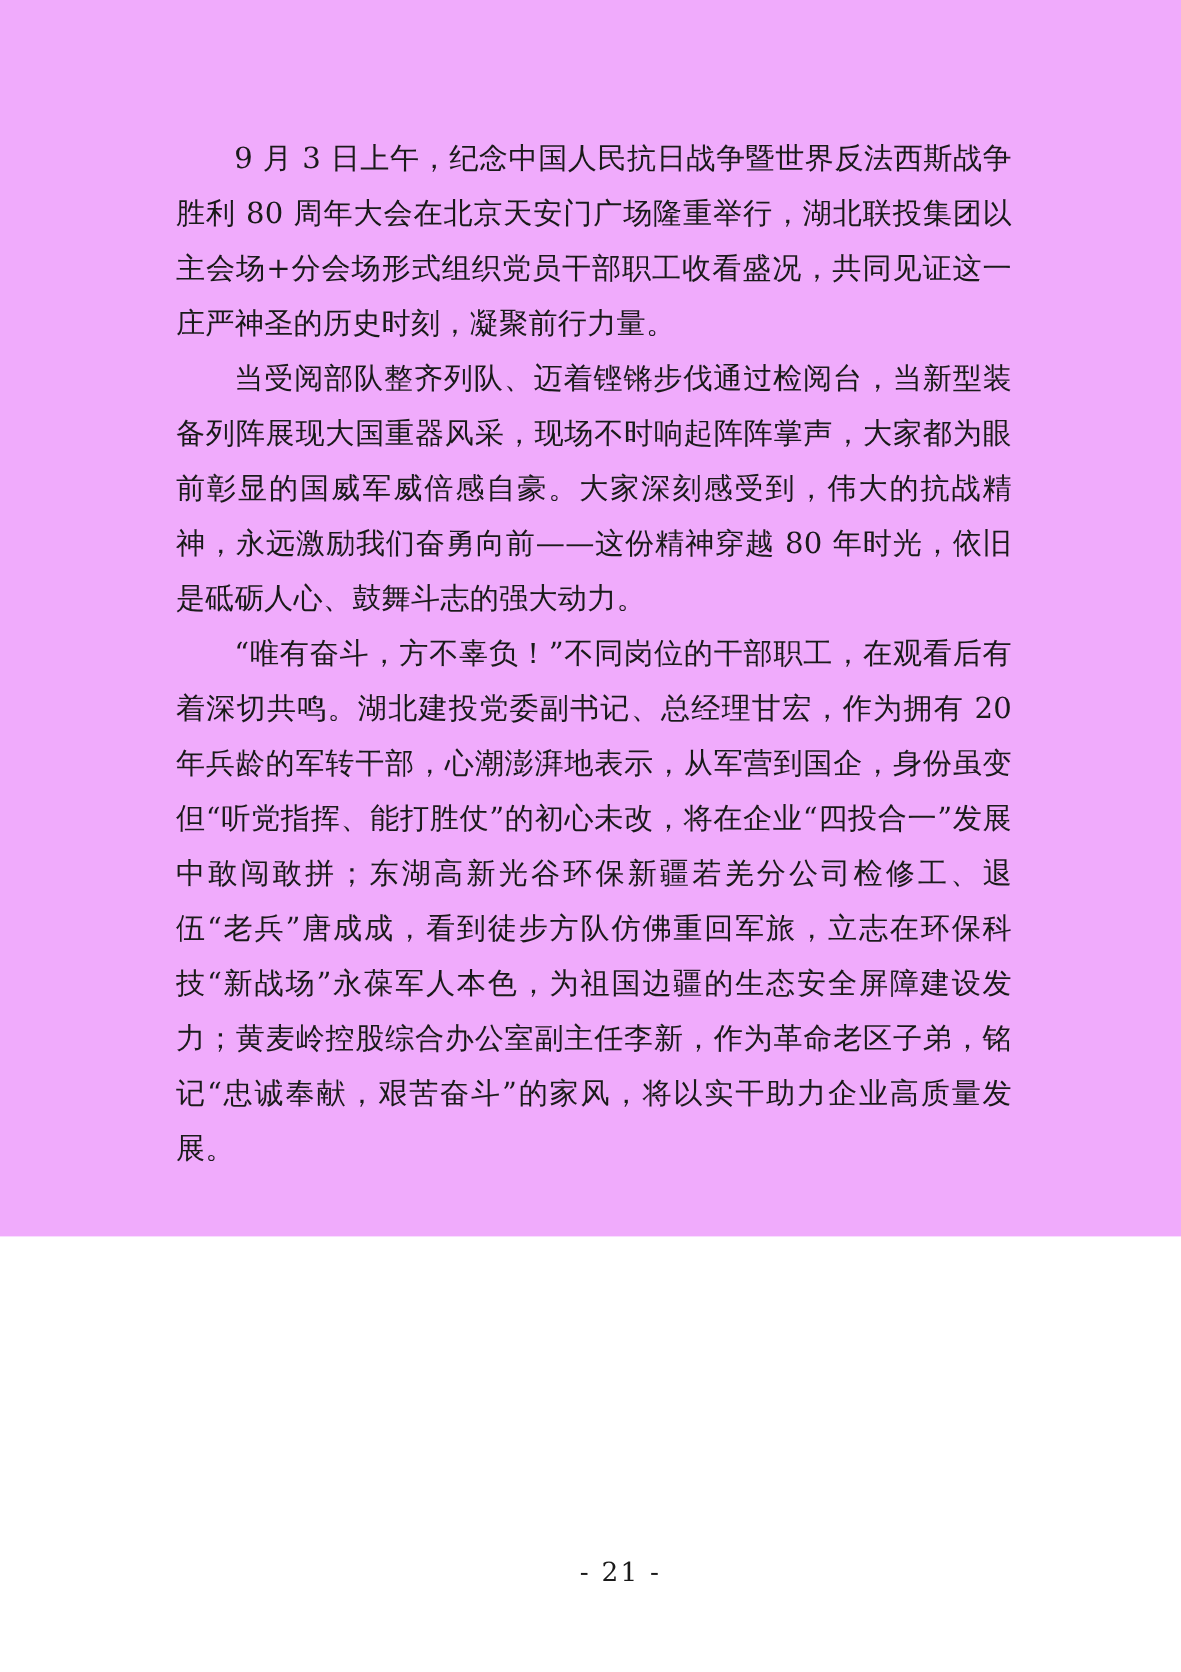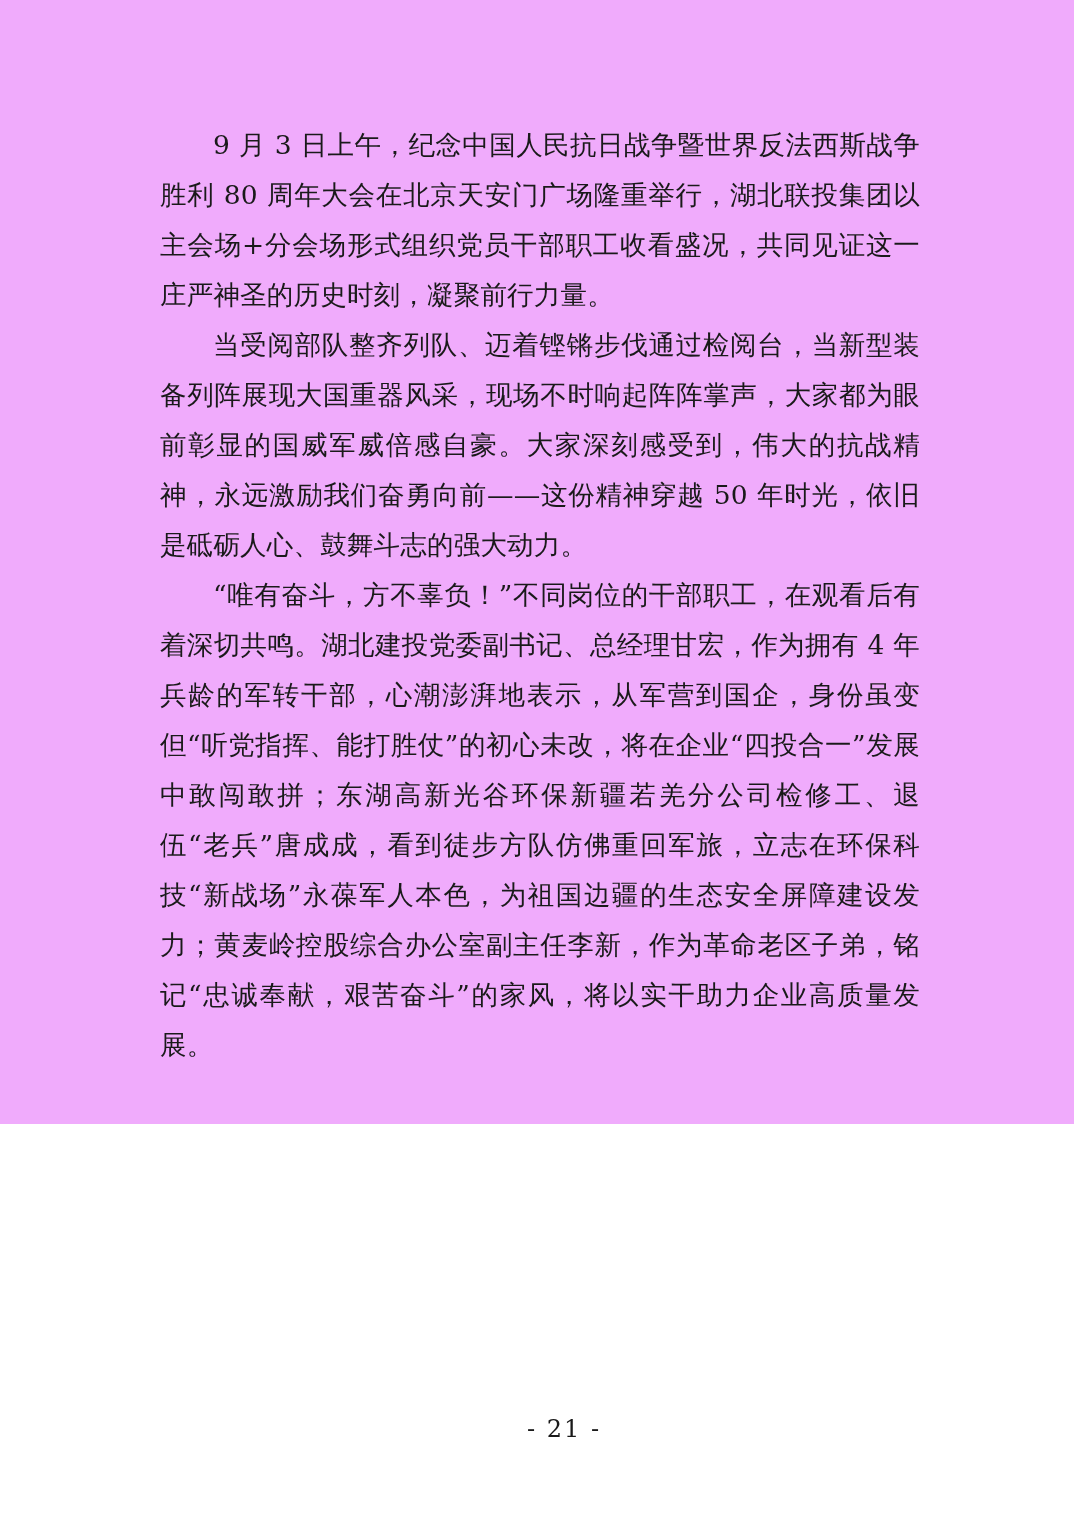--- a/index.html
+++ b/index.html
@@ -50,17 +50,17 @@
     letter-spacing: 2px;
     padding-left: 27px;
   }
 </style>
 </head>
 <body>
 
 <div class="page">
   <div class="content">
     <p class="para">9 月 3 日上午，纪念中国人民抗日战争暨世界反法西斯战争胜利 80 周年大会在北京天安门广场隆重举行，湖北联投集团以主会场+分会场形式组织党员干部职工收看盛况，共同见证这一庄严神圣的历史时刻，凝聚前行力量。</p>
-    <p class="para">当受阅部队整齐列队、迈着铿锵步伐通过检阅台，当新型装备列阵展现大国重器风采，现场不时响起阵阵掌声，大家都为眼前彰显的国威军威倍感自豪。大家深刻感受到，伟大的抗战精神，永远激励我们奋勇向前——这份精神穿越 50 年时光，依旧是砥砺人心、鼓舞斗志的强大动力。</p>
-    <p class="para">“唯有奋斗，方不辜负！”不同岗位的干部职工，在观看后有着深切共鸣。湖北建投党委副书记、总经理甘宏，作为拥有 4 年兵龄的军转干部，心潮澎湃地表示，从军营到国企，身份虽变但“听党指挥、能打胜仗”的初心未改，将在企业“四投合一”发展中敢闯敢拼；东湖高新光谷环保新疆若羌分公司检修工、退伍“老兵”唐成成，看到徒步方队仿佛重回军旅，立志在环保科技“新战场”永葆军人本色，为祖国边疆的生态安全屏障建设发力；黄麦岭控股综合办公室副主任李新，作为革命老区子弟，铭记“忠诚奉献，艰苦奋斗”的家风，将以实干助力企业高质量发展。</p>
+    <p class="para">当受阅部队整齐列队、迈着铿锵步伐通过检阅台，当新型装备列阵展现大国重器风采，现场不时响起阵阵掌声，大家都为眼前彰显的国威军威倍感自豪。大家深刻感受到，伟大的抗战精神，永远激励我们奋勇向前——这份精神穿越 80 年时光，依旧是砥砺人心、鼓舞斗志的强大动力。</p>
+    <p class="para">“唯有奋斗，方不辜负！”不同岗位的干部职工，在观看后有着深切共鸣。湖北建投党委副书记、总经理甘宏，作为拥有 20 年兵龄的军转干部，心潮澎湃地表示，从军营到国企，身份虽变但“听党指挥、能打胜仗”的初心未改，将在企业“四投合一”发展中敢闯敢拼；东湖高新光谷环保新疆若羌分公司检修工、退伍“老兵”唐成成，看到徒步方队仿佛重回军旅，立志在环保科技“新战场”永葆军人本色，为祖国边疆的生态安全屏障建设发力；黄麦岭控股综合办公室副主任李新，作为革命老区子弟，铭记“忠诚奉献，艰苦奋斗”的家风，将以实干助力企业高质量发展。</p>
   </div>
   <div class="footer">- 21 -</div>
 </div>
 
 </body></html>

